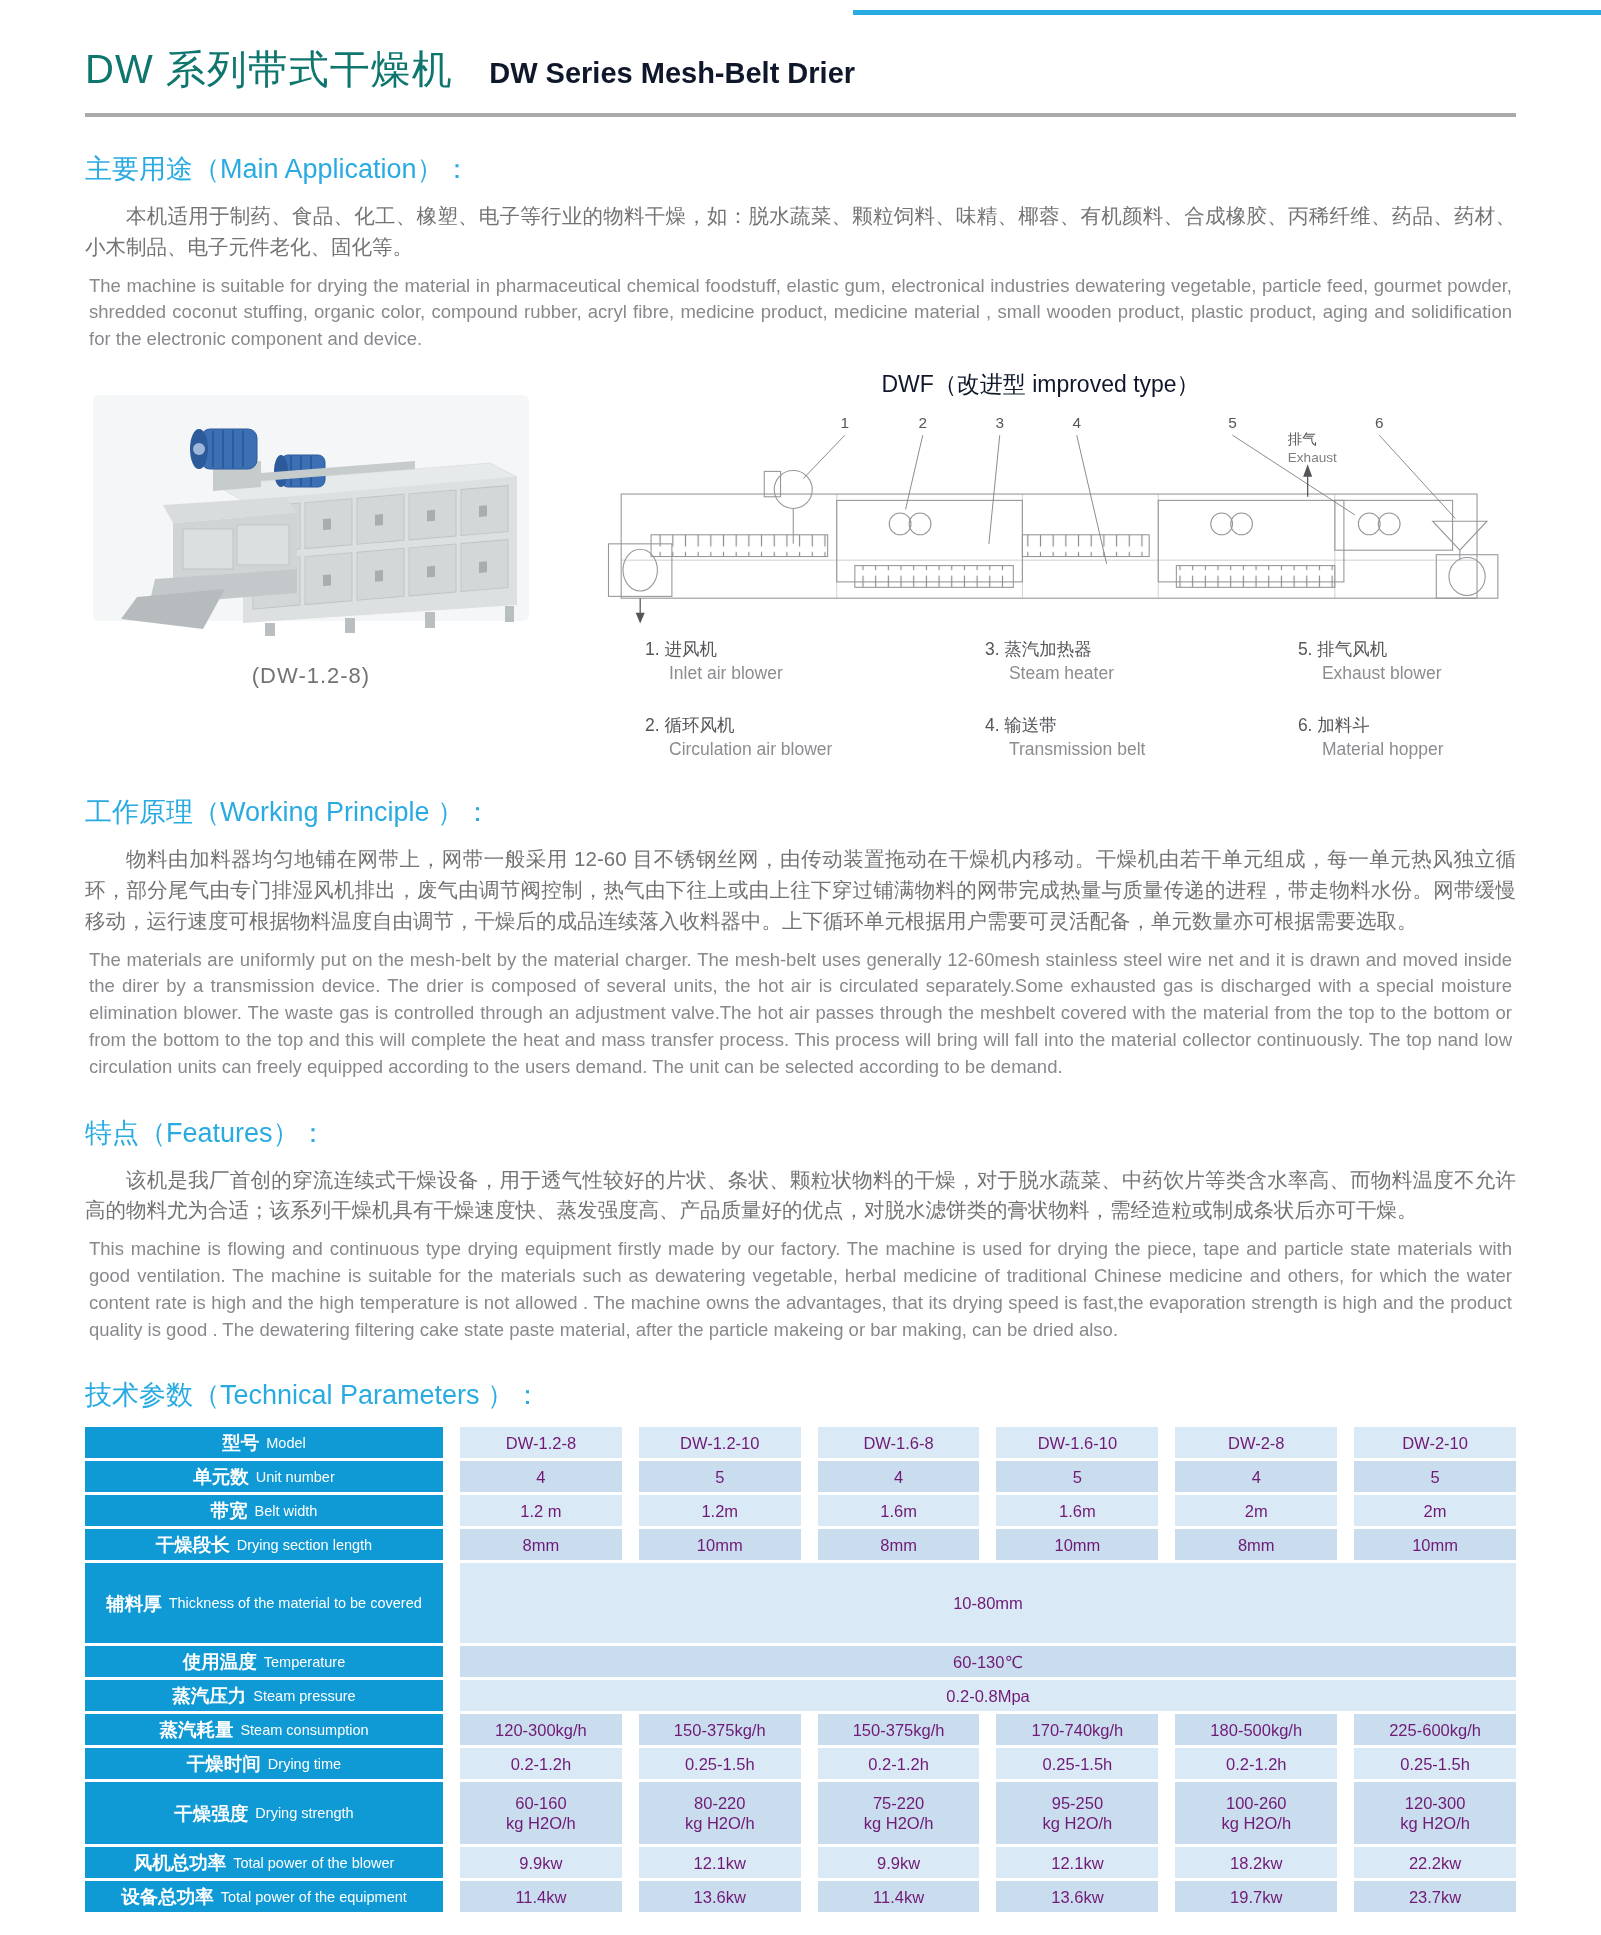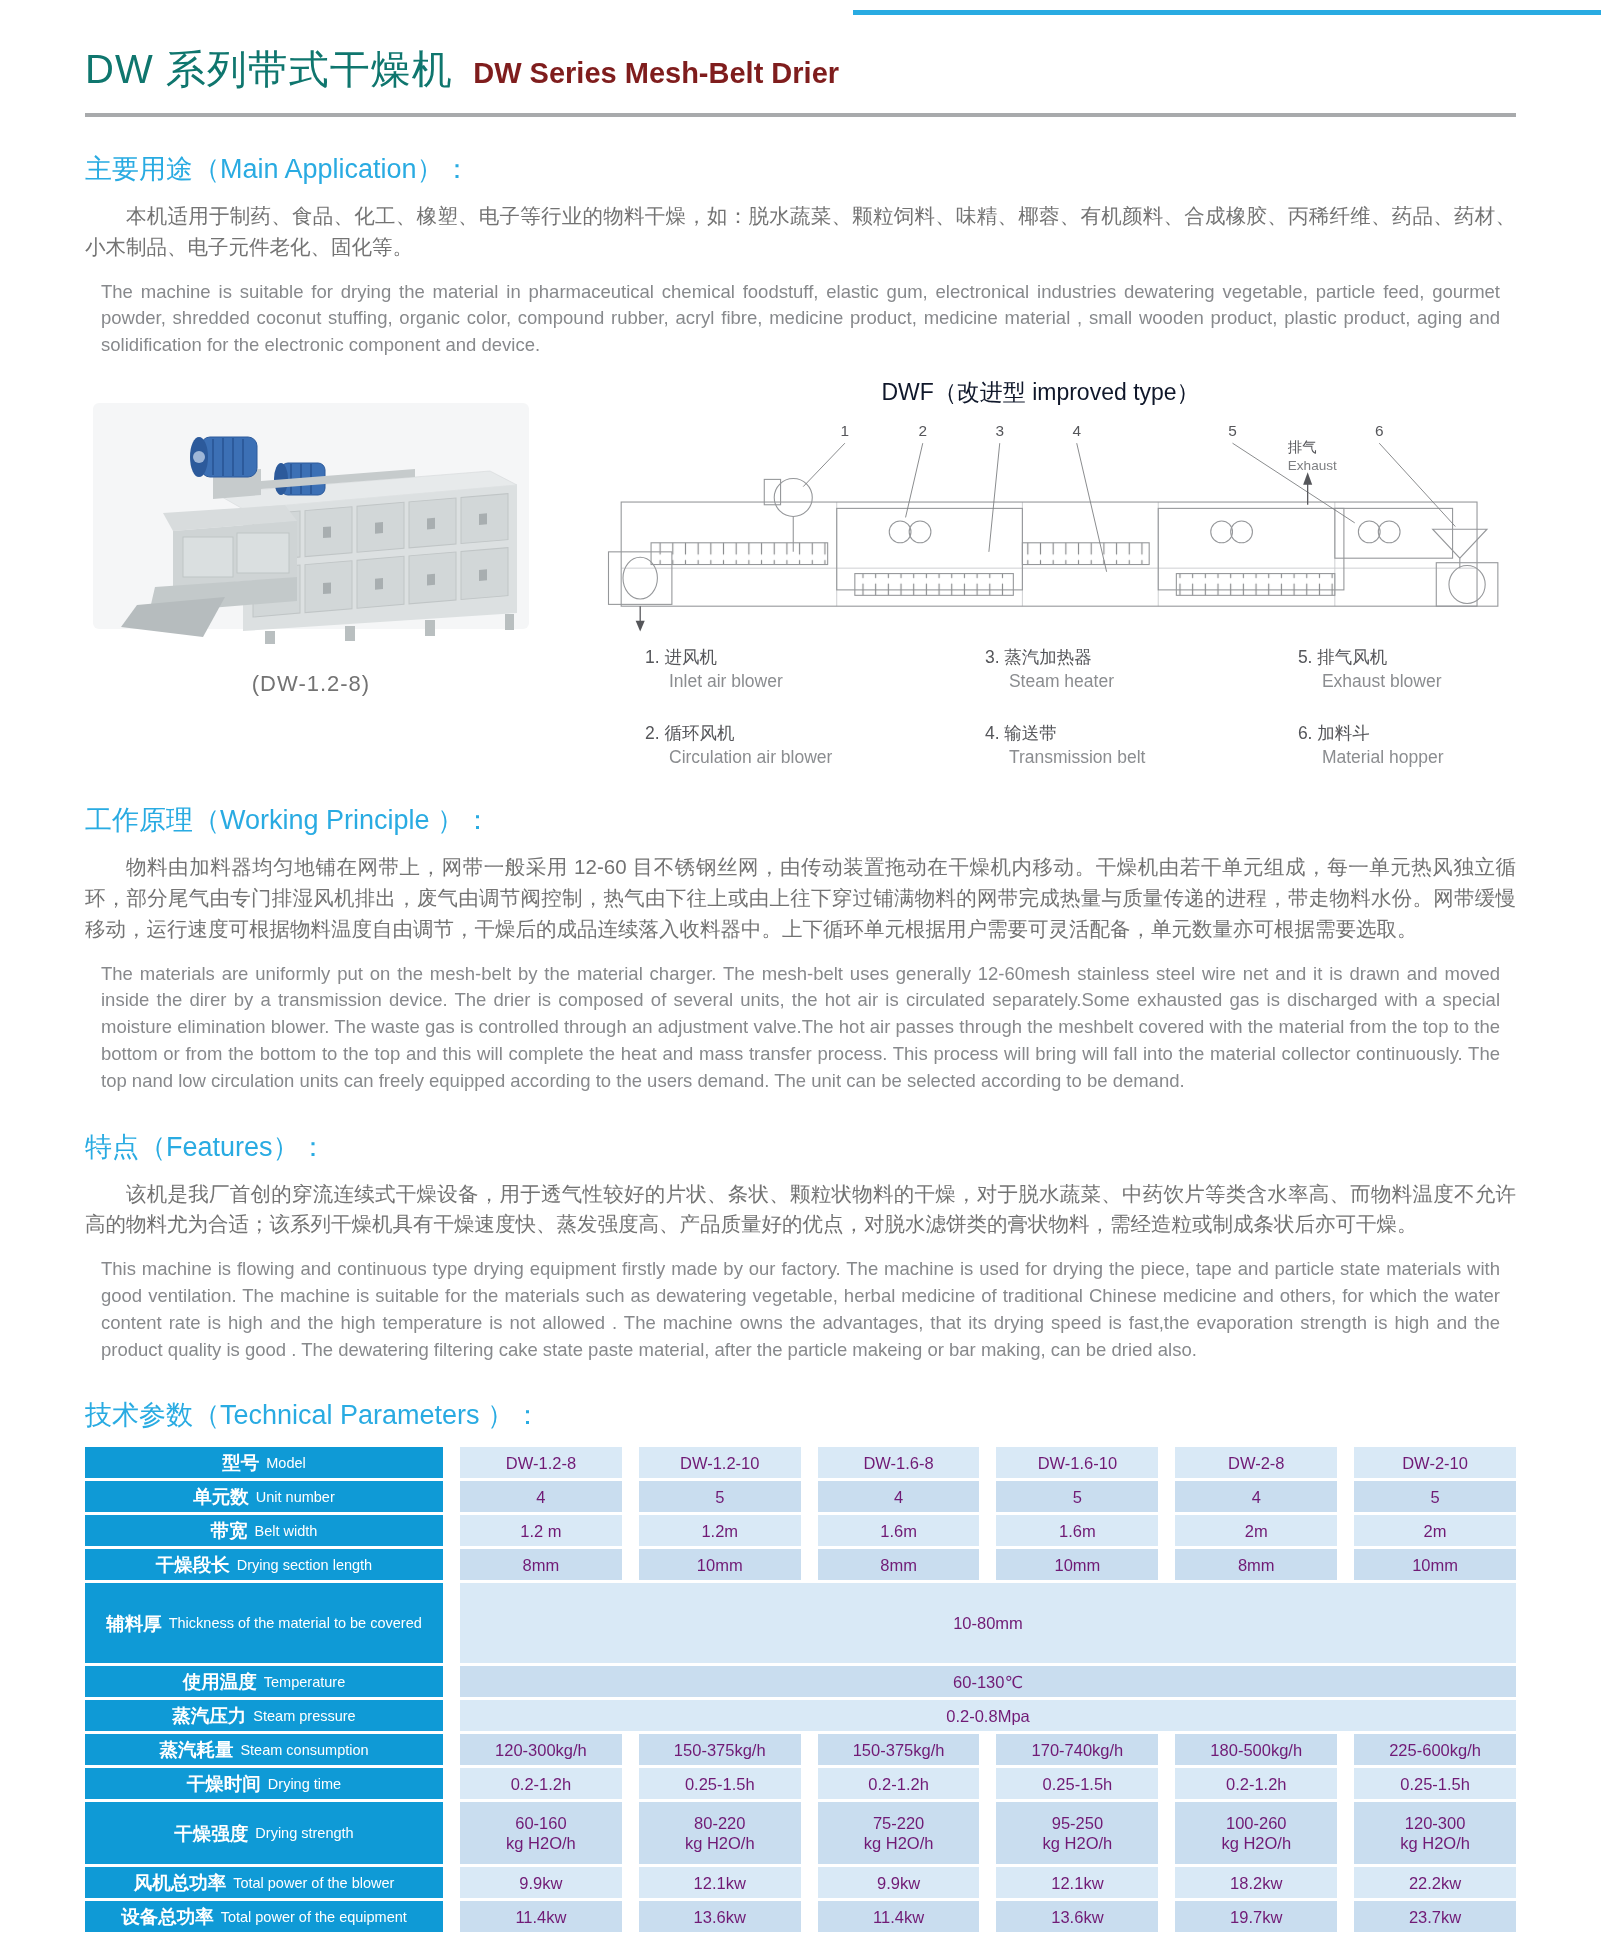--- a/index.html
+++ b/index.html
@@ -4,27 +4,27 @@
 <style>
   html,body{margin:0;padding:0;background:#ffffff;}
   .page{position:relative;width:1601px;height:1935px;background:#fff;overflow:hidden;
         font-family:"Liberation Sans","DejaVu Sans",sans-serif;color:#55565a;}
   .top-bar{position:absolute;top:10px;left:853px;right:0;height:5px;background:#29abe2;}
   .content{padding:0 85px;}
 
   
   .hdr{padding-top:42px;}
   .title-zh{font-size:40px;font-weight:500;color:#0f766e;letter-spacing:1px;}
-  .title-en{font-size:29px;font-weight:700;color:#7f1d1d;margin-left:16px;}
+  .title-en{font-size:29px;font-weight:700;color:#0f172a;margin-left:32px;}
   .rule{height:4px;background:#a8aaac;margin-top:16px;}
 
   
   h2.sec{font-size:27px;color:#29abe2;font-weight:500;margin:34px 0 14px 0;}
   p.zh{font-size:20.5px;line-height:1.5;color:#737373;text-indent:2em;text-align:justify;margin:0 0 10px 0;}
-  p.en{font-size:18.5px;line-height:1.45;color:#87898c;text-align:justify;margin:16px;}
+  p.en{font-size:18.5px;line-height:1.45;color:#87898c;text-align:justify;margin:4px;}
 
   
   .figure-row{display:flex;gap:28px;margin-top:14px;align-items:flex-start;}
   .photo{margin:0;width:452px;flex:0 0 452px;text-align:center;}
   .photo svg{display:block;width:452px;height:272px;}
   .photo figcaption{font-size:22px;color:#737373;margin-top:24px;letter-spacing:1px;}
   .diagram{flex:1;min-width:0;}
   .diagram-title{text-align:center;font-size:23px;color:#0f172a;margin:2px 0 8px 0;}
   .schematic{width:100%;height:auto;display:block;}
   .callout{font-size:17px;fill:#55565a;}

